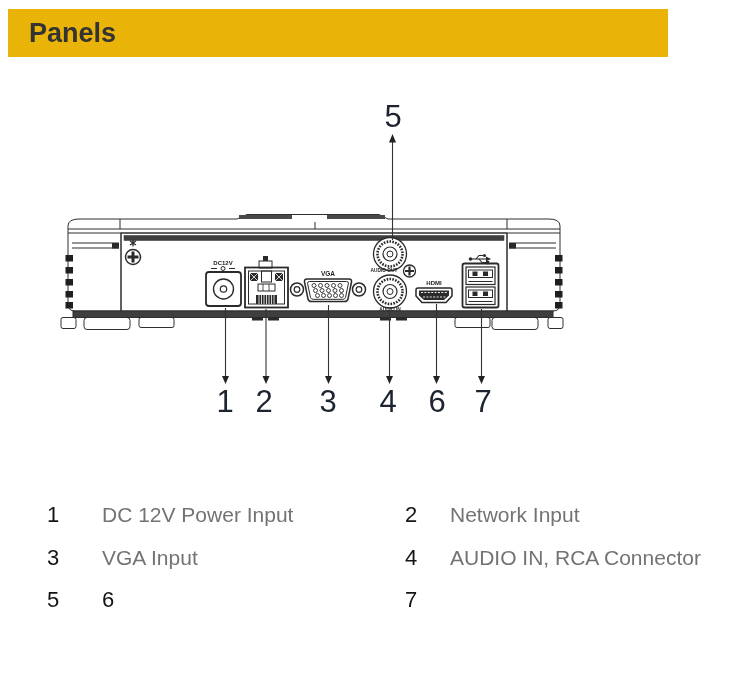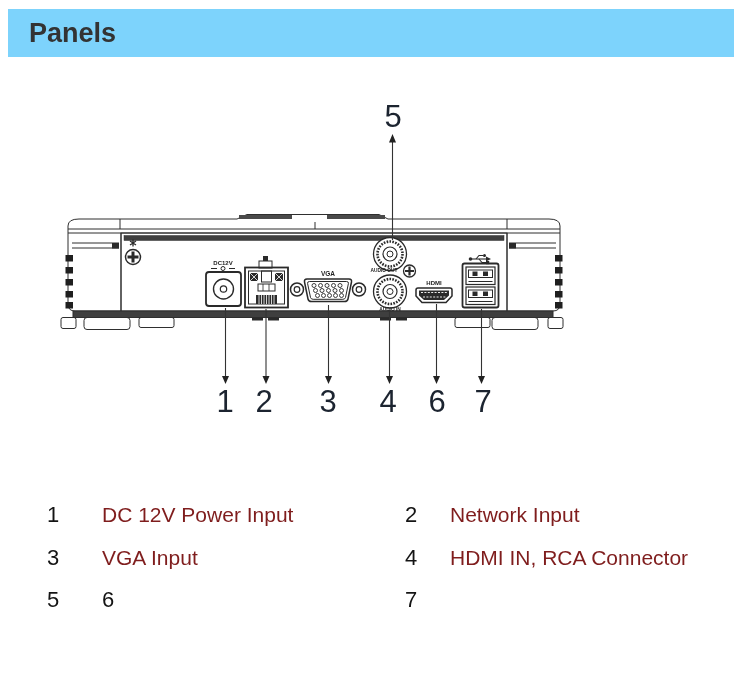--- a/index.html
+++ b/index.html
@@ -1,25 +1,25 @@
 <!DOCTYPE html>
 <html><head>
 <meta charset="utf-8">
 <style>
   html,body{margin:0;padding:0;background:#ffffff;}
   .page{position:relative;width:750px;height:688px;background:#ffffff;overflow:hidden;
         font-family:"Liberation Sans",sans-serif;color:#141414;}
-  .header-bar{position:absolute;left:8px;top:9px;width:726px;height:48px;background:#7dd3fc;}
+  .header-bar{position:absolute;left:8px;top:9px;width:660px;height:48px;background:#eab308;}
   .header-title{position:absolute;left:21px;top:0;line-height:48px;font-size:27px;font-weight:bold;
         color:#333333;letter-spacing:0px;}
   .diagram-svg{position:absolute;left:0;top:0;}
   .legend{position:absolute;left:47px;top:494px;width:690px;display:grid;
         grid-template-columns:55px 303px 45px 1fr;grid-auto-rows:42.5px;align-items:center;}
   .lnum{font-size:22px;color:#141414;}
-  .llabel{font-size:21px;color:#7f1d1d;white-space:nowrap;}
+  .llabel{font-size:21px;color:#737373;white-space:nowrap;}
   svg text{font-family:"Liberation Sans",sans-serif;}
   .callout-num{font-size:31px;fill:#1c2430;}
   .tiny{font-weight:bold;fill:#222;}
 </style>
 </head>
 <body>
 
 <div class="page">
 
   <div class="header-bar">
@@ -226,21 +226,21 @@
 
   <div class="legend">
     <span class="lnum">1</span>
     <span class="llabel">DC 12V Power Input</span>
     <span class="lnum">2</span>
     <span class="llabel">Network Input</span>
 
     <span class="lnum">3</span>
     <span class="llabel">VGA Input</span>
     <span class="lnum">4</span>
-    <span class="llabel">HDMI IN, RCA Connector</span>
+    <span class="llabel">AUDIO IN, RCA Connector</span>
 
     <span class="lnum">5</span>
     <span class="lnum">6</span>
 
     <span class="lnum">7</span>
     <span></span>
       <span></span>
   </div>
 
 </div>

